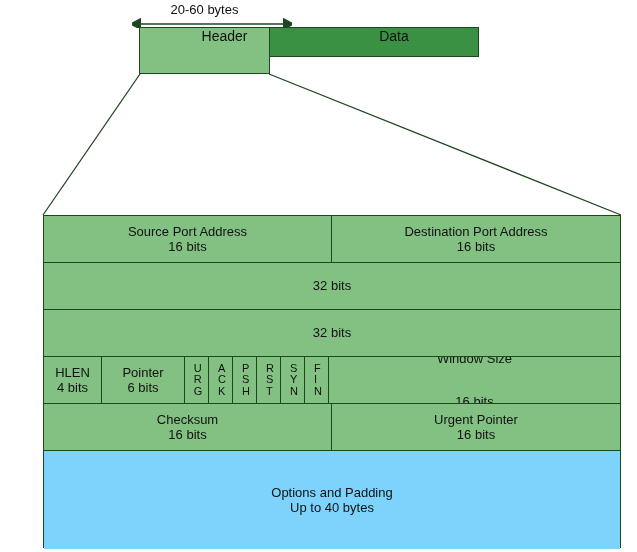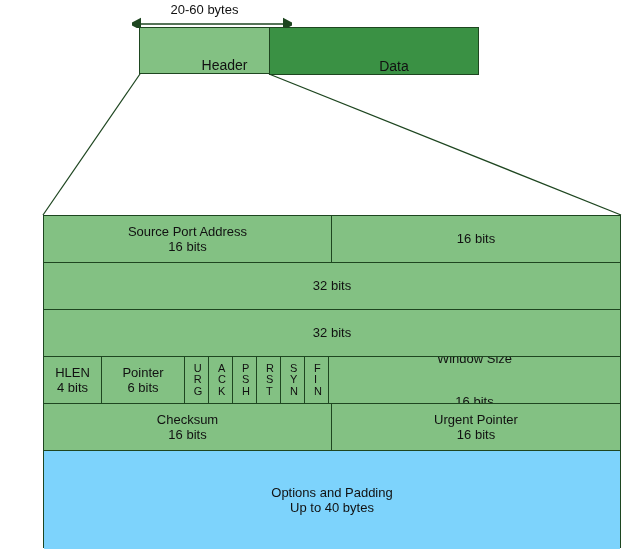--- a/index.html
+++ b/index.html
@@ -21,35 +21,35 @@
     width: 637px;
     height: 552px;
   }
 
   
   .seg-block {
     position: absolute;
     box-sizing: border-box;
     border: 1.5px solid #1e4620;
     display: flex;
-    align-items: flex-end;
+    align-items: flex-start;
     justify-content: center;
     font-size: 14px;
     color: #111111;
     line-height: 1.15;
     padding-left: 40px;
   }
   #header-block {
     left: 127px; top: 27px;
     width: 131px; height: 47px;
     background: #83c183;
   }
   #data-block {
     left: 257px; top: 27px;
-    width: 210px; height: 48px;
+    width: 210px; height: 30px;
     background: #3a9144;
   }
 
   
   #dim-arrow {
     position: absolute;
     left: 120px; top: 2px;
     width: 160px; height: 26px;
   }
   #dim-label {
@@ -158,20 +158,21 @@
   </svg>
 
   <div id="field-table">
 
     <div class="row">
       <div class="cell cell-half">
         <span>Source Port Address</span>
         <span>16 bits</span>
       </div>
       <div class="cell cell-half nb">
+        <span>Destination Port Address</span>
         <span>16 bits</span>
       </div>
     </div>
 
     <div class="row">
       <div class="cell cell-full nb">
         <span>32 bits</span>
       </div>
     </div>
 

